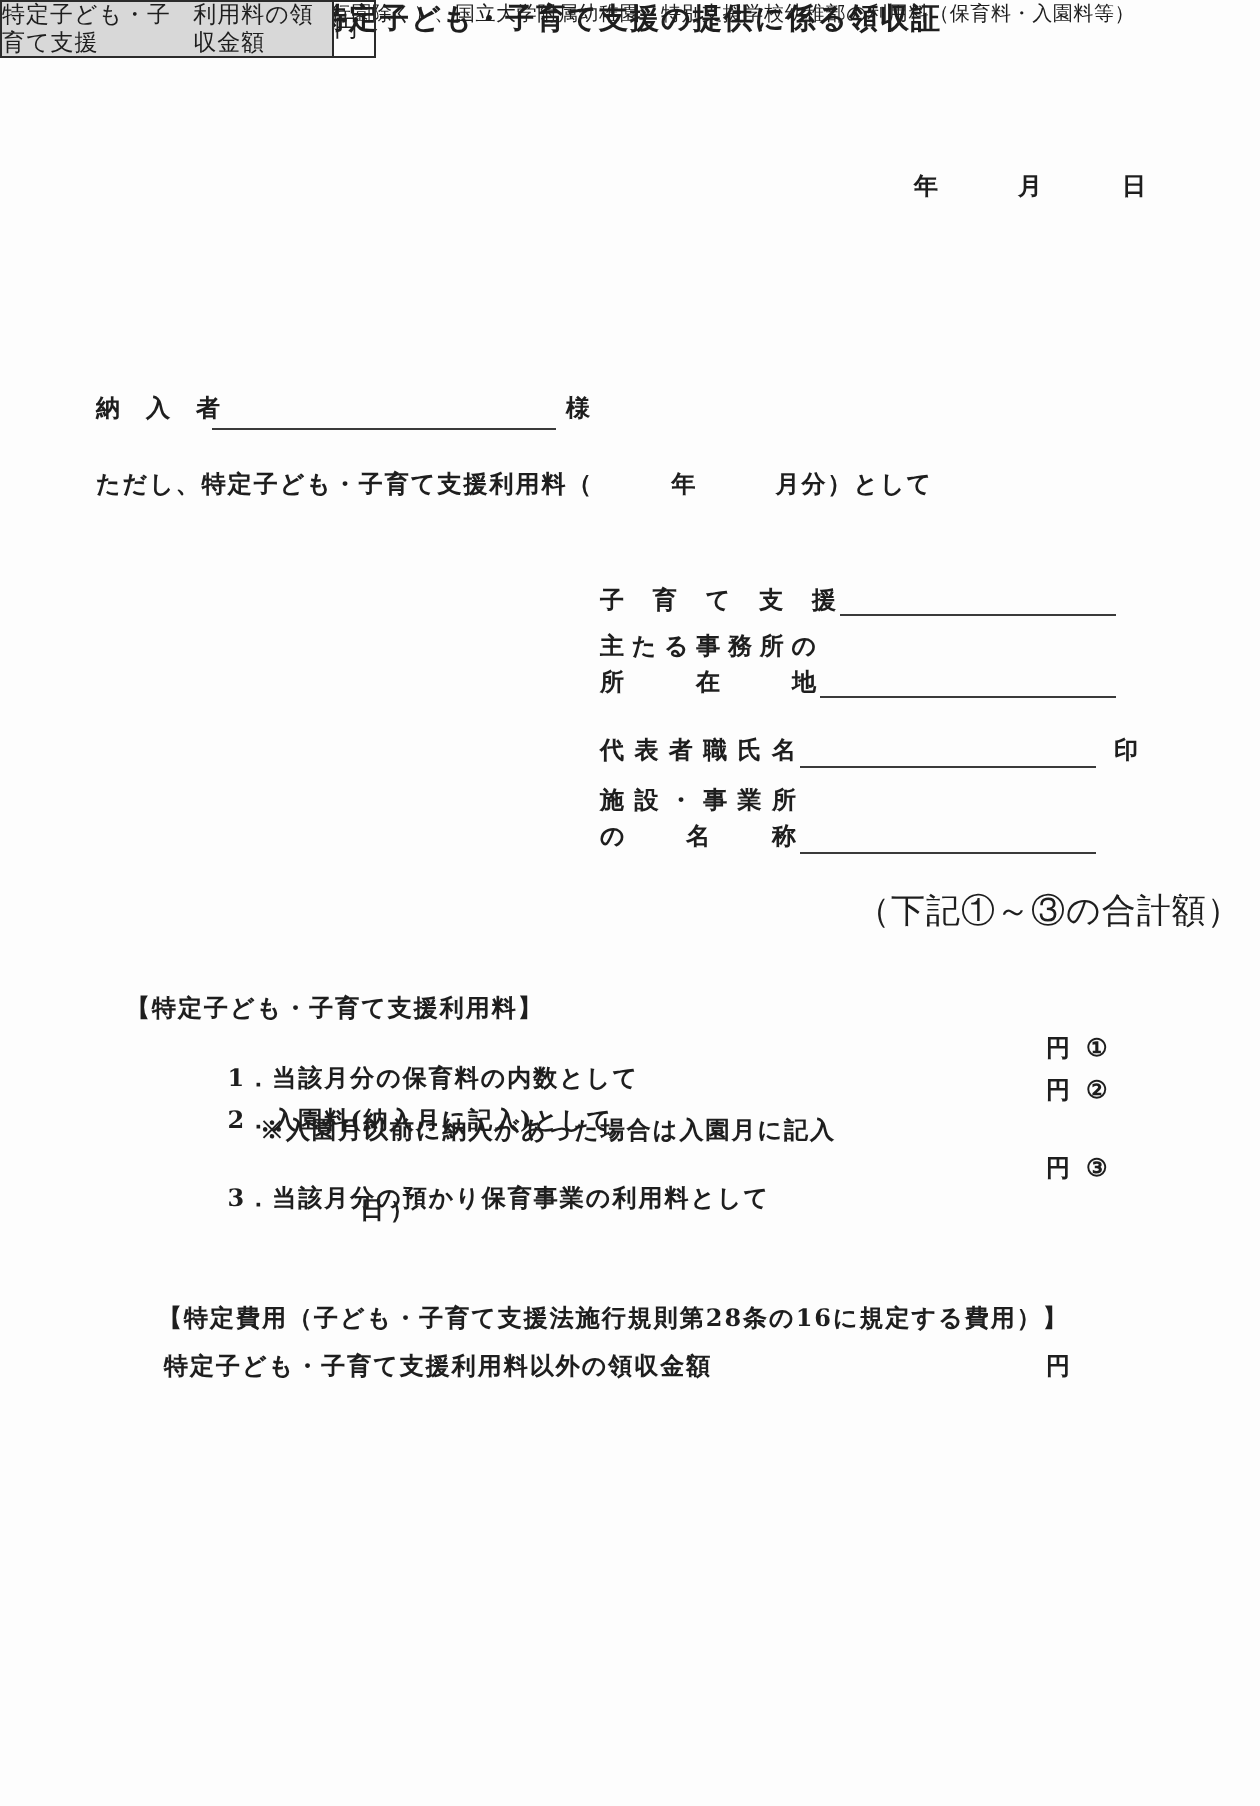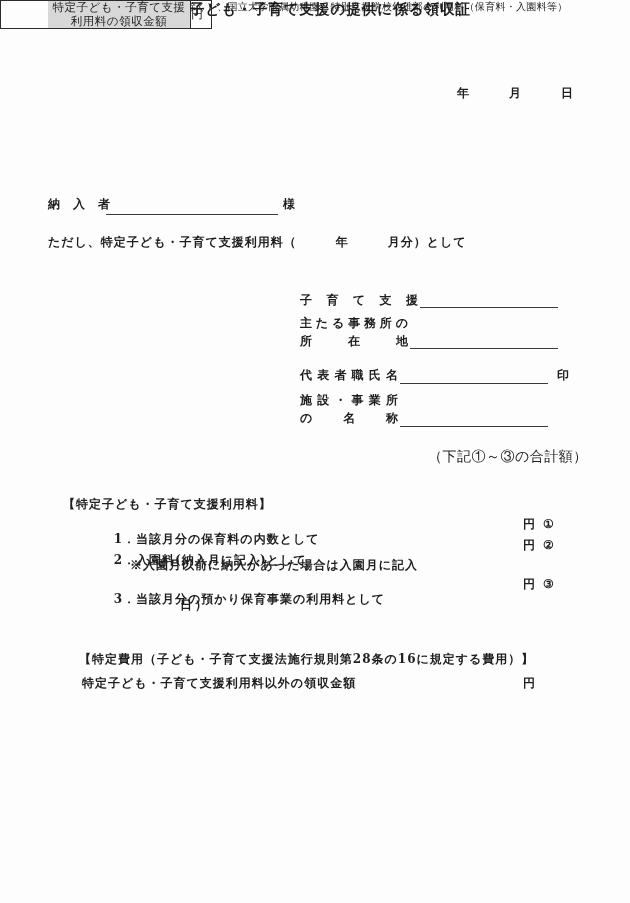--- a/index.html
+++ b/index.html
@@ -7,21 +7,21 @@
     position:relative;
     width:630px; height:903px;
     margin:0 auto;
     background:#fdfdfd;
     font-family:"DejaVu Serif","Liberation Serif",serif;
     color:#1e1e1e;
     overflow:hidden;
   }
   .abs { position:absolute; }
   .t12 { font-size:12px; letter-spacing:1px; line-height:15px; white-space:pre;font-weight:bold; }
-  .t11 { font-size:14px; letter-spacing:0.5px; line-height:14px; white-space:pre; }
+  .t11 { font-size:17px; letter-spacing:0.5px; line-height:14px; white-space:pre; }
   .jlabel {
     text-align:justify;
     text-align-last:justify;
     -moz-text-align-last:justify;
     text-justify:inter-character;
     letter-spacing:0;
   }
   .title {
     left:0; top:125; width:630px;
     text-align:center;
@@ -34,27 +34,26 @@
   }
   .fill-line { border-bottom:1px solid #3a3a3a; height:0; }
   .heading { font-weight:bold; }
   .unit-mark { display:flex; gap:7px; }
   .amount-box {
     left:126; top:441; width:294; height:30;
     border:1px solid #2b2b2b;
     display:flex;
   }
   .amount-box .label-cell {
-    width:143px;
+    width:166px;
     background:#d8d8d8;
     border-right:1px solid #2b2b2b;
-    display:flex; flex-direction:column; justify-content:center; align-items:center;
+    display:flex; flex-direction:row; justify-content:center; align-items:center;
     font-size:11.5px; line-height:13.5px; letter-spacing:0.5px;
     box-sizing:border-box;
-    margin-left:47px;
   }
   .amount-box .value-cell {
     flex:1;
     display:flex; align-items:center; justify-content:flex-end;
     padding-right:8px;
     font-size:12px;
   }
   .days-row { display:flex; align-items:flex-end; }
   .days-gap { display:inline-block; width:75px; }
 </style>

